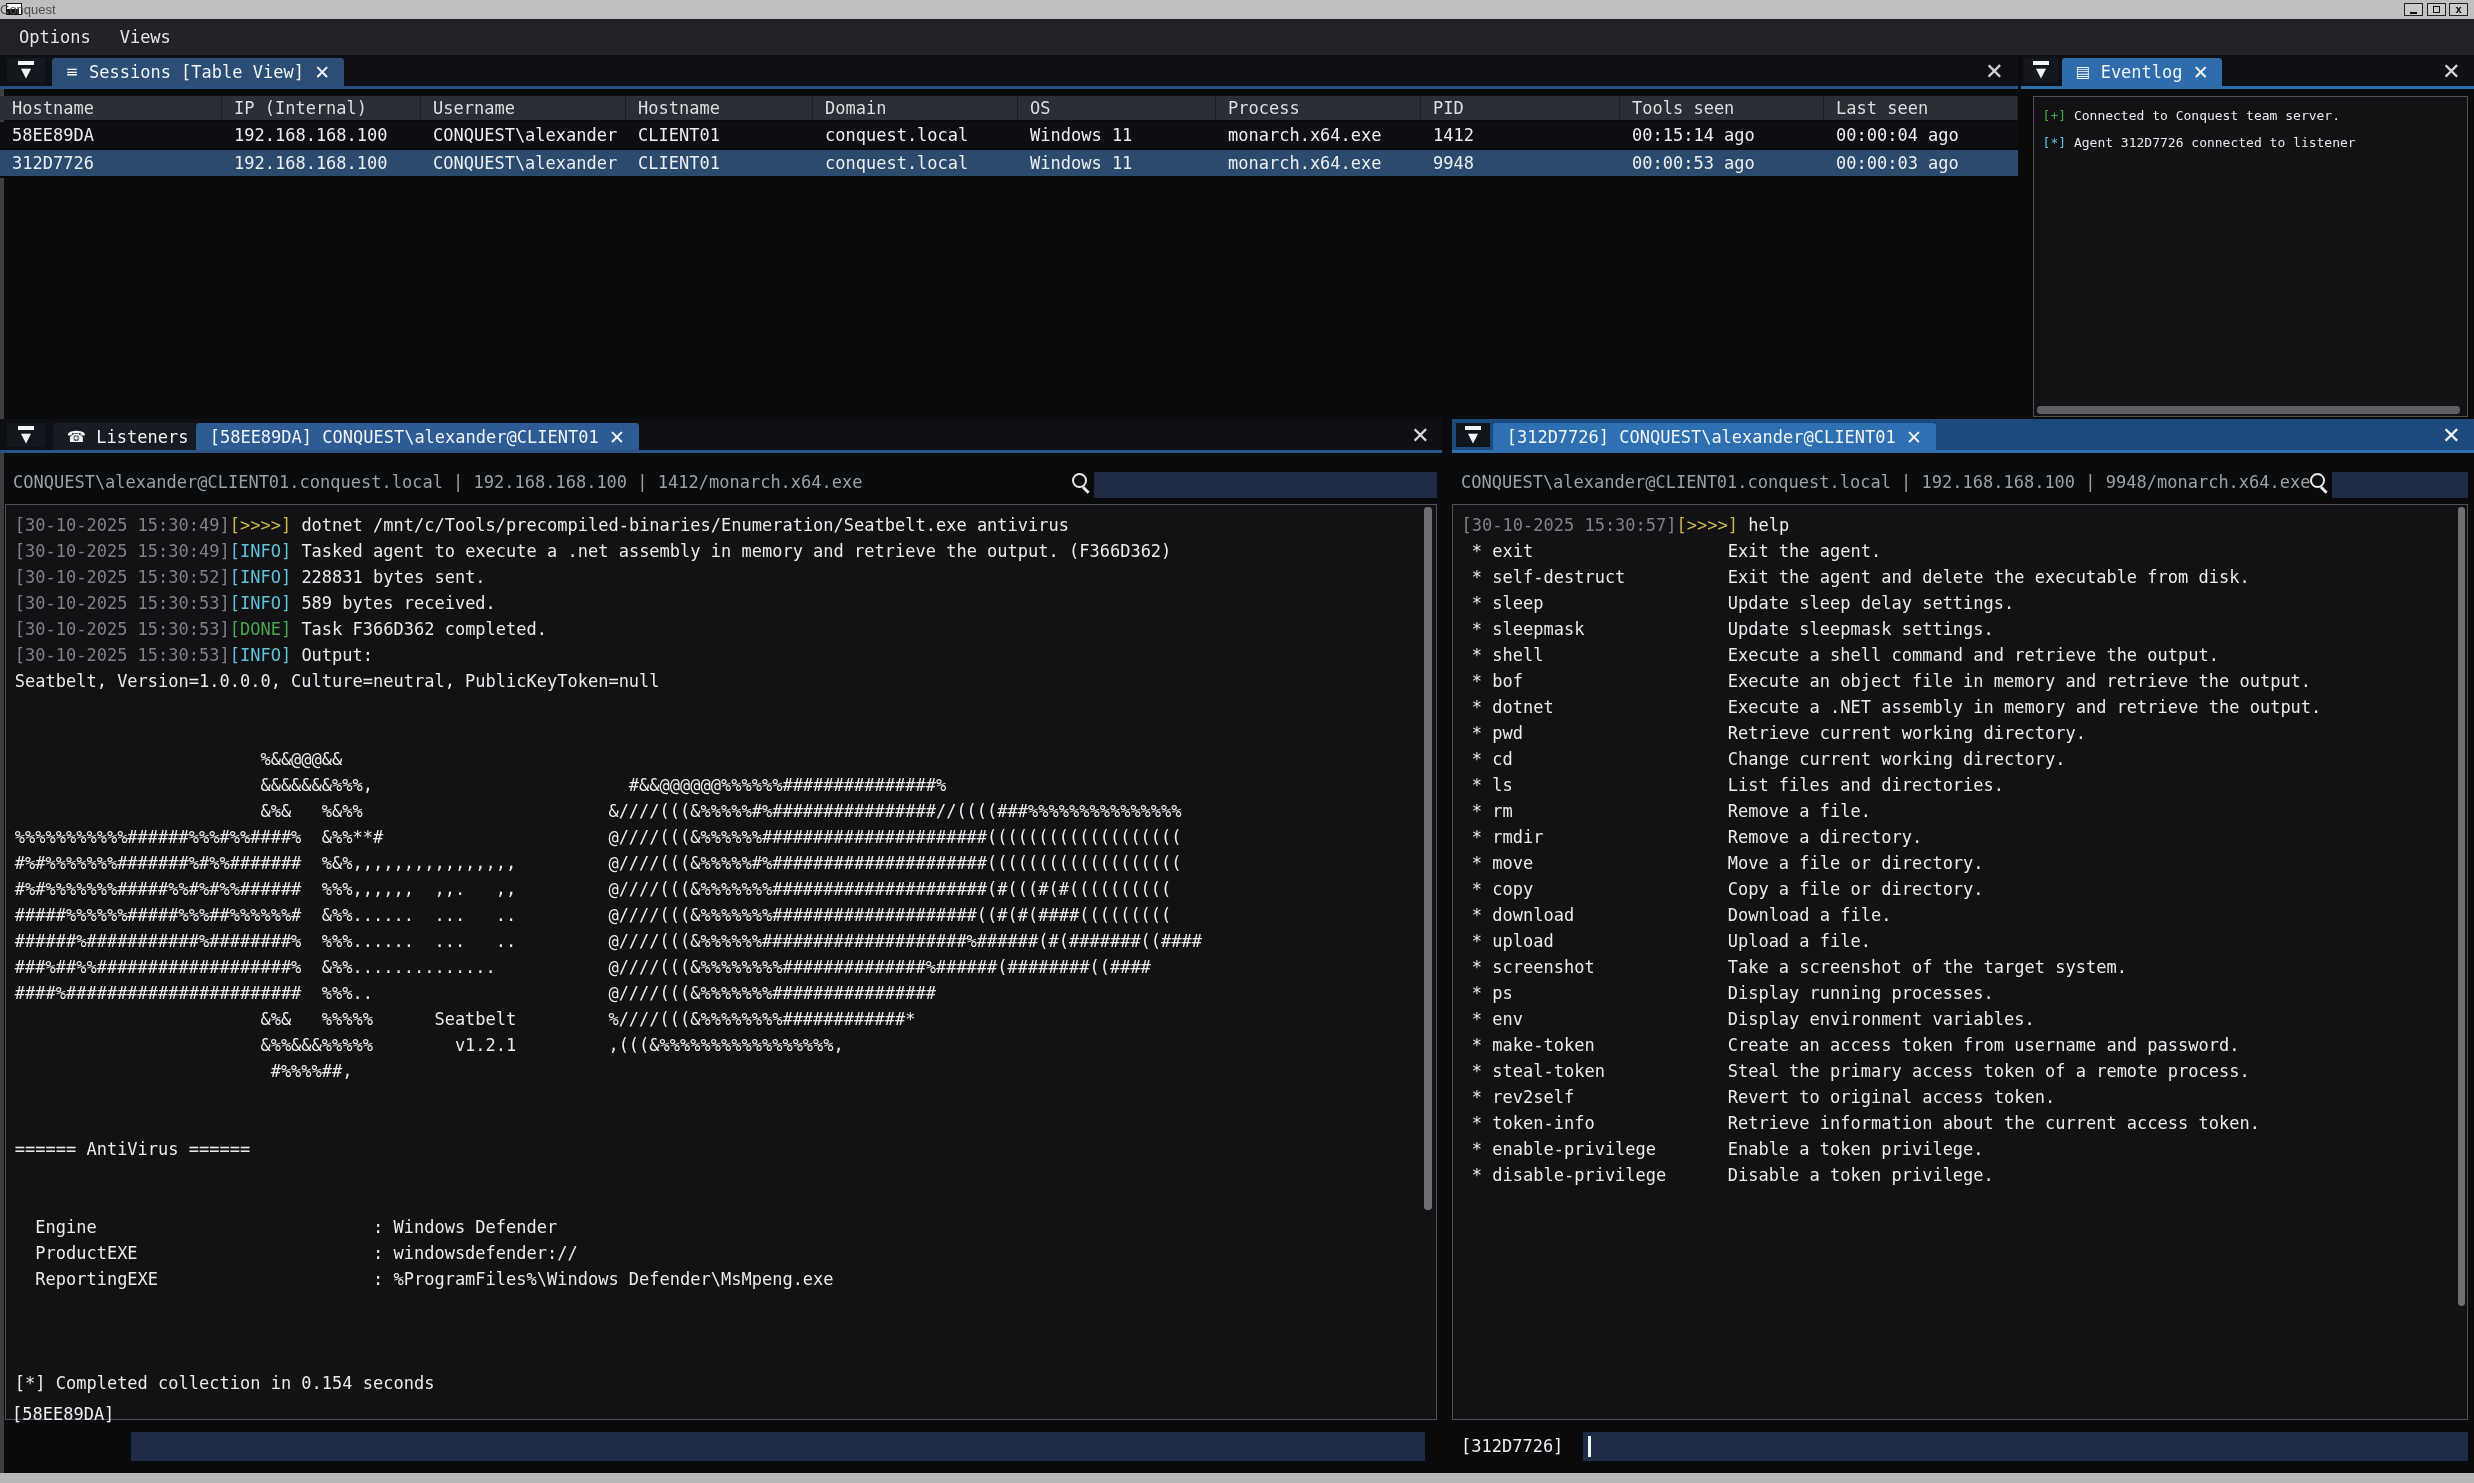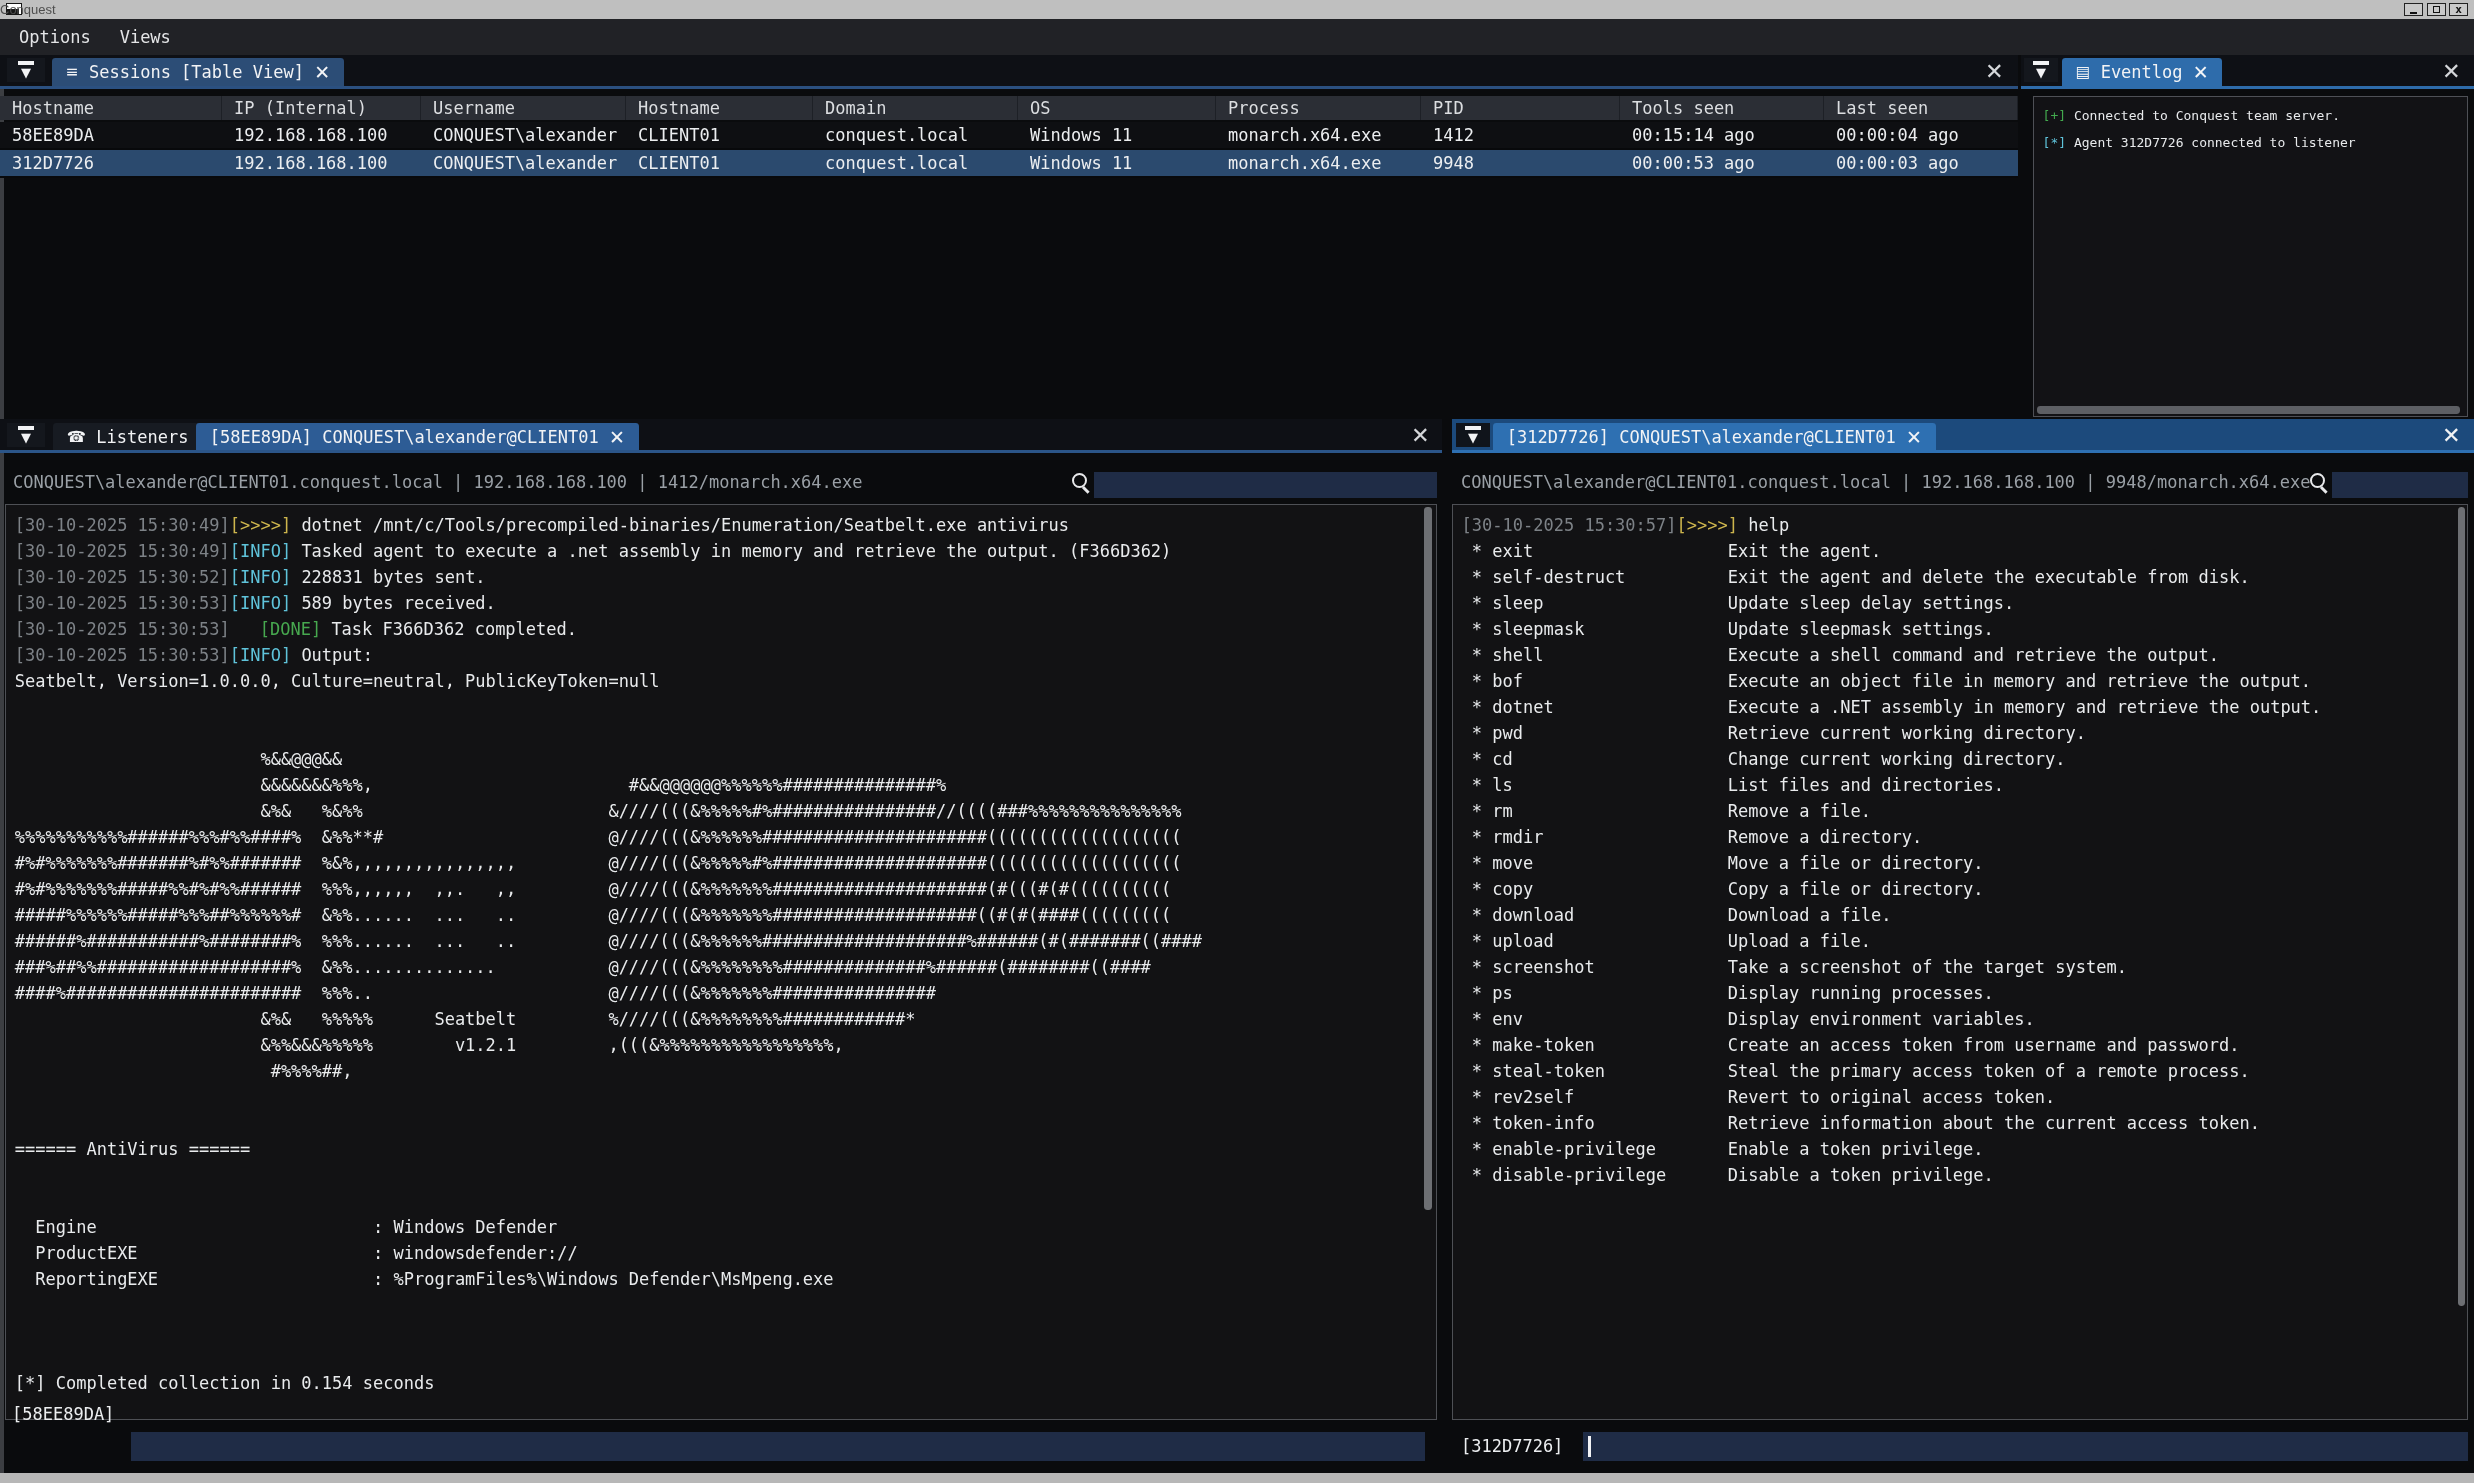--- a/index.html
+++ b/index.html
@@ -55,21 +55,21 @@
 
   
   .statustext{color:#9aa0a6;font-size:17px;line-height:27.5px;white-space:pre;}
   .searchbox{background:#1f2c46;}
   .mag{width:11.2px;height:11.2px;border:2.6px solid #e8e9eb;border-radius:50%;position:absolute;}
   .mag::after{content:"";position:absolute;left:9.5px;top:11.2px;width:7.7px;height:2.6px;background:#e8e9eb;
     transform:rotate(45deg);transform-origin:left top;}
   .consolebox{background:#121214;border:0.9px solid #4e5055;box-sizing:border-box;overflow:hidden;}
   .console-content{position:absolute;left:8.6px;top:6.9px;right:20.6px;}
   .cline{height:26px;line-height:26px;white-space:pre;font-size:17px;color:#e9ebed;}
-  .c-time{color:#7d8287;} .c-cmd{color:#cdb54d;} .c-info{color:#5fc3da;} .c-done{color:#47a84f;margin-left:30px;}
+  .c-time{color:#7d8287;} .c-cmd{color:#cdb54d;} .c-info{color:#5fc3da;} .c-done{color:#47a84f;}
   .c-msg{color:#e9ebed;}
   .promptlabel{color:#eceef0;font-size:17px;line-height:29px;white-space:pre;}
   .inputbox{background:#1f2c46;}
   .cursorbar{width:2.6px;height:20.6px;background:#f2f3f5;}
 
   .edge-strip{background:#3c3e42;}
 </style>
 </head>
 <body>
 

